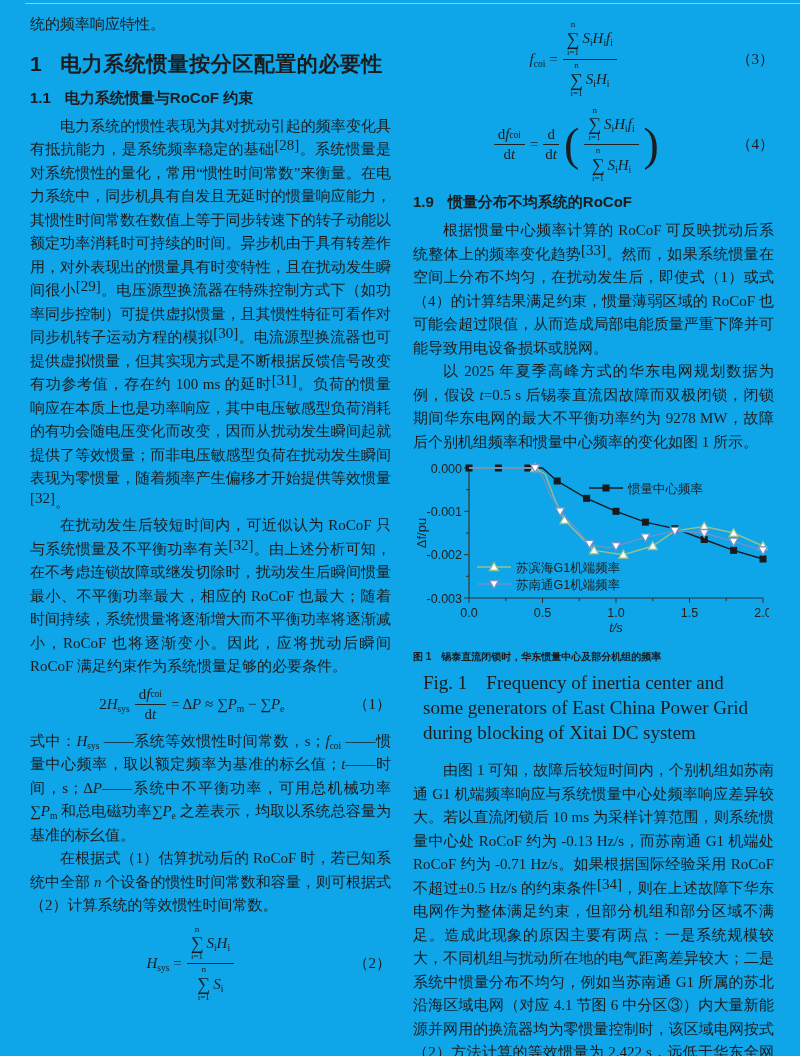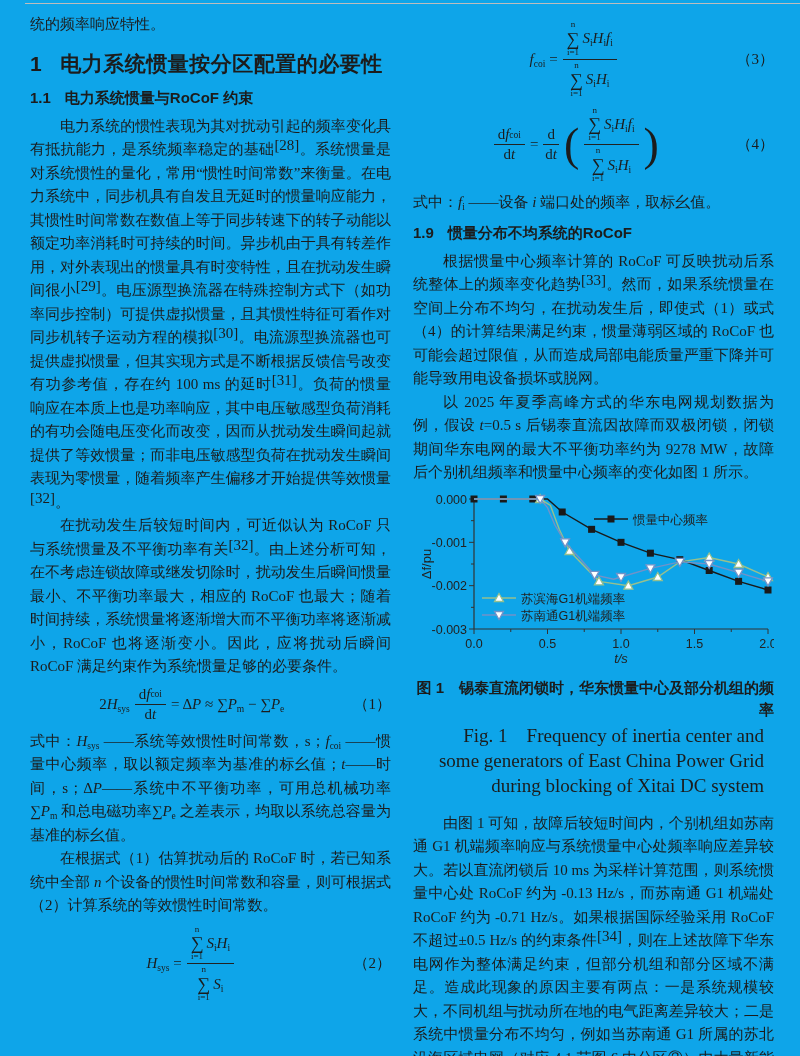--- a/index.html
+++ b/index.html
@@ -47,25 +47,25 @@
   .eq-tag{font-size:15px;color:#1c1c1c;}
   .frac{display:inline-flex;flex-direction:column;align-items:center;vertical-align:middle;margin:0 3px;}
   .fnum{display:flex;align-items:center;justify-content:center;border-bottom:1px solid #222;padding:0 4px 1px;}
   .fden{display:flex;align-items:center;justify-content:center;padding-top:1px;}
   .bigsum{display:inline-flex;flex-direction:column;align-items:center;line-height:1;margin:0 3px 0 0;}
   .bigsum .lim{font-size:9px;line-height:1.1;}
   .bigsum .sigma{font-size:18px;line-height:1;}
   .bp{font-size:46px;font-weight:400;line-height:0;vertical-align:middle;font-family:"Liberation Serif",serif;}
 
   
-  figure{margin:8px 0 14px;text-align:right;}
+  figure{margin:8px 0 14px;text-align:left;}
   svg text{font-family:"Liberation Sans","DejaVu Sans",sans-serif;}
   .cap-zh{
     font-family:"Liberation Sans","DejaVu Sans",sans-serif;
-    font-size:15px;font-weight:bold;margin-top:4px;line-height:22px;
+    font-size:10px;font-weight:bold;margin-top:4px;line-height:22px;
   }
   .cap-en{
     font-family:"Liberation Serif","DejaVu Serif",serif;
     font-size:19px;line-height:25px;
     margin:2px 10px 6px;
   }
 </style>
 </head>
 <body>
 
@@ -206,21 +206,20 @@
                   <span class="lim">i=1</span>
                 </span>
               <span><i>S</i><sub>i</sub><i>H</i><sub>i</sub></span>
             </span>
           </span>
           <span class="bp">)</span>
         </div>
         <span class="eq-tag">（4）</span>
       </div>
 
-      <p class="body noindent"><span>式中：</span><i>f</i><sub>i</sub><span> ——设备 </span><i>i</i><span> 端口处的频率，取标幺值。</span></p>
 
       <h2 class="sec">
         <span class="hnum">1.9</span>
         <span>惯量分布不均系统的RoCoF</span>
       </h2>
 
       <p class="body"><span>根据惯量中心频率计算的 RoCoF 可反映扰动后系统整体上的频率变化趋势</span><sup>[33]</sup><span>。然而，如果系统惯量在空间上分布不均匀，在扰动发生后，即使式（1）或式（4）的计算结果满足约束，惯量薄弱区域的 RoCoF 也可能会超过限值，从而造成局部电能质量严重下降并可能导致用电设备损坏或脱网。</span></p>
       <p class="body"><span>以 2025 年夏季高峰方式的华东电网规划数据为例，假设 </span><i>t</i><span>=0.5 s 后锡泰直流因故障而双极闭锁，闭锁期间华东电网的最大不平衡功率约为 9278 MW，故障后个别机组频率和惯量中心频率的变化如图 1 所示。</span></p>
 
       <figure>

